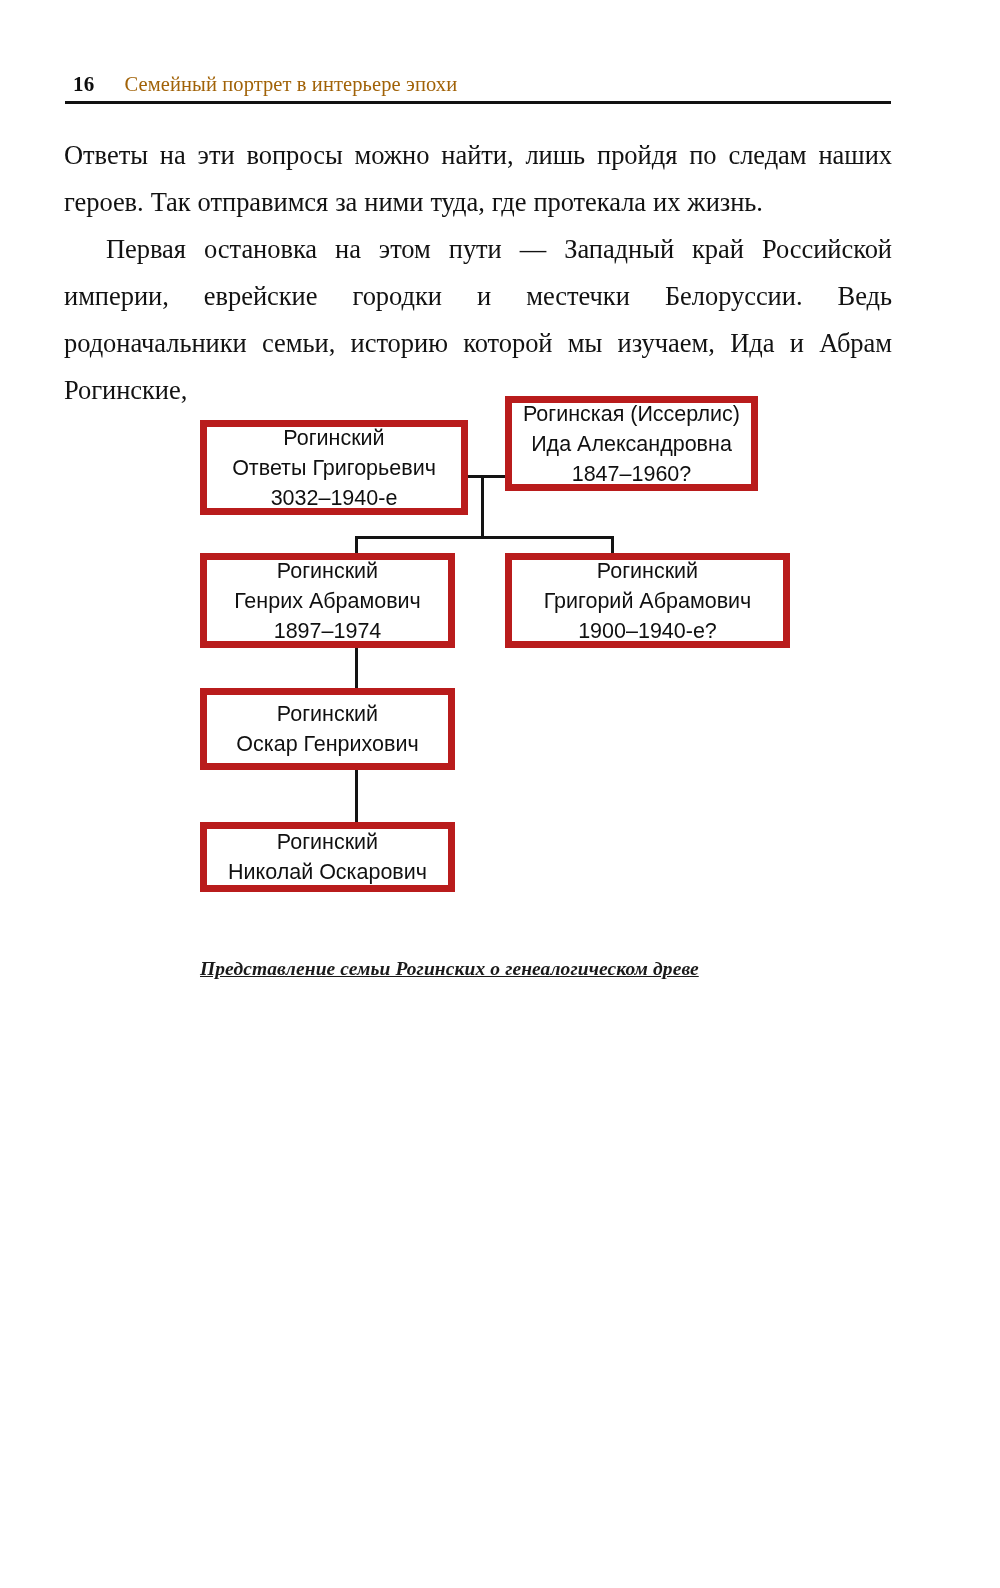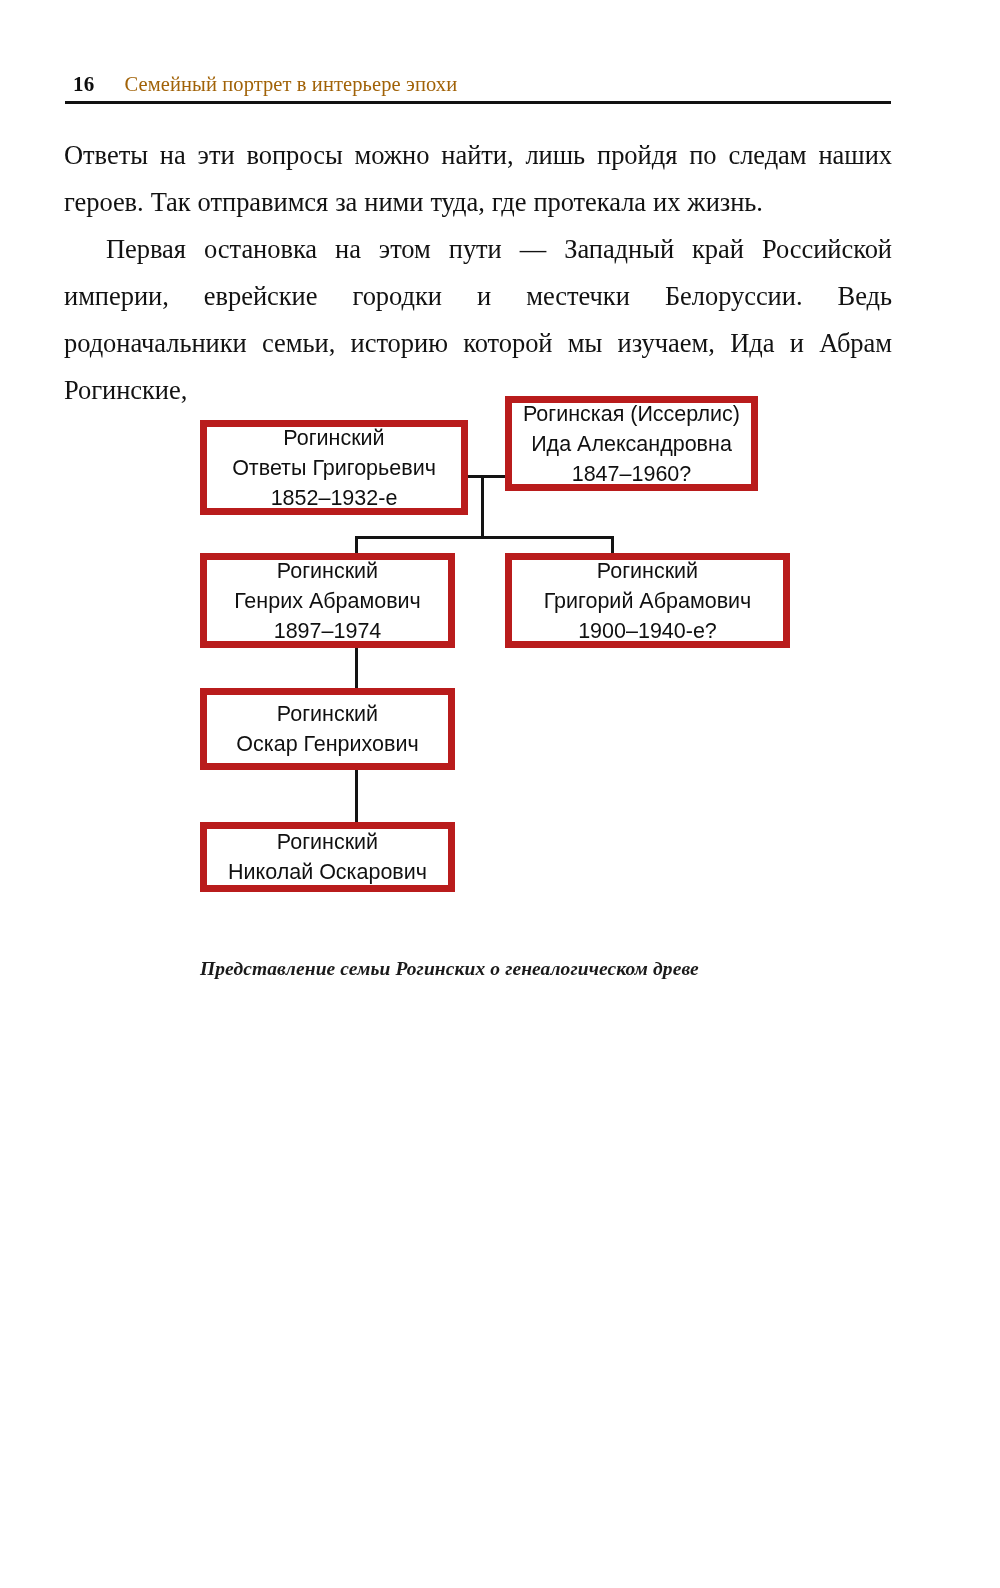--- a/index.html
+++ b/index.html
@@ -139,21 +139,21 @@
     top: 955px;
     width: 600px;
     font-family: "Liberation Serif", "DejaVu Serif", serif;
     font-style: italic;
     font-weight: bold;
     font-size: 19.5px;
     line-height: 28px;
     color: #1a1a1a;
     letter-spacing: 0.1px;
   }
-  .caption .cap-line { display: block; }
+  .caption .cap-line { display: block; text-decoration: underline; }
 </style>
 </head>
 <body>
 
 <div class="running-head">
   <span class="folio">16</span>
   <span class="head-title">Семейный портрет в интерьере эпохи</span>
 </div>
 <div class="head-rule"></div>
 
@@ -168,21 +168,21 @@
   <div class="connector" id="link-drop"></div>
   <div class="connector" id="link-bus"></div>
   <div class="connector" id="link-genrih"></div>
   <div class="connector" id="link-grigory"></div>
   <div class="connector" id="link-oskar"></div>
   <div class="connector" id="link-nikolay"></div>
 
   <div class="node" id="node-abram">
     <span class="line">Рогинский</span>
     <span class="line">Ответы Григорьевич</span>
-    <span class="line">1852–1932-е</span>
+    <span class="line">3032–1940-е</span>
   </div>
 
   <div class="node" id="node-ida">
     <span class="line">Рогинская (Иссерлис)</span>
     <span class="line">Ида Александровна</span>
     <span class="line">1847–1960?</span>
   </div>
 
   <div class="node" id="node-genrih">
     <span class="line">Рогинский</span>

